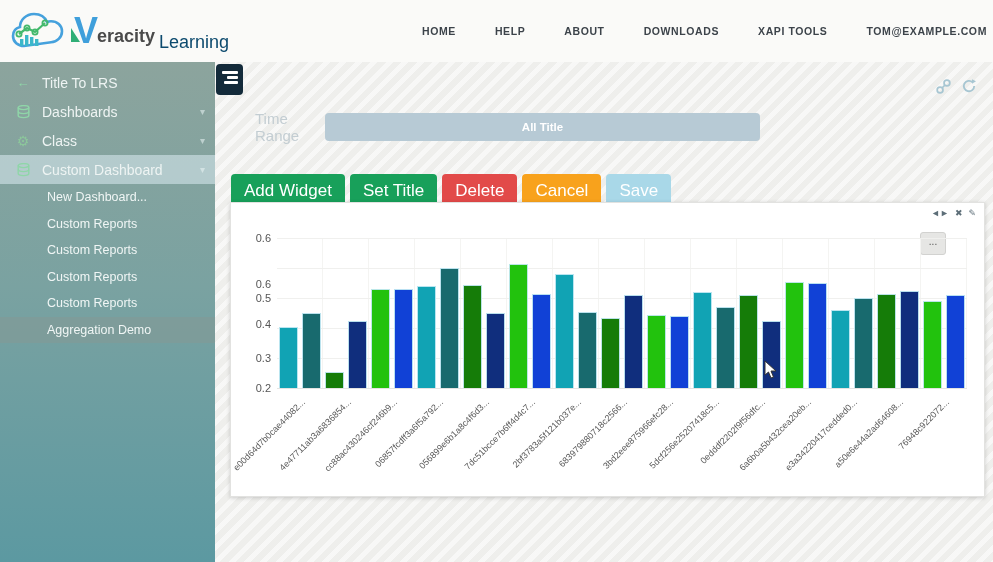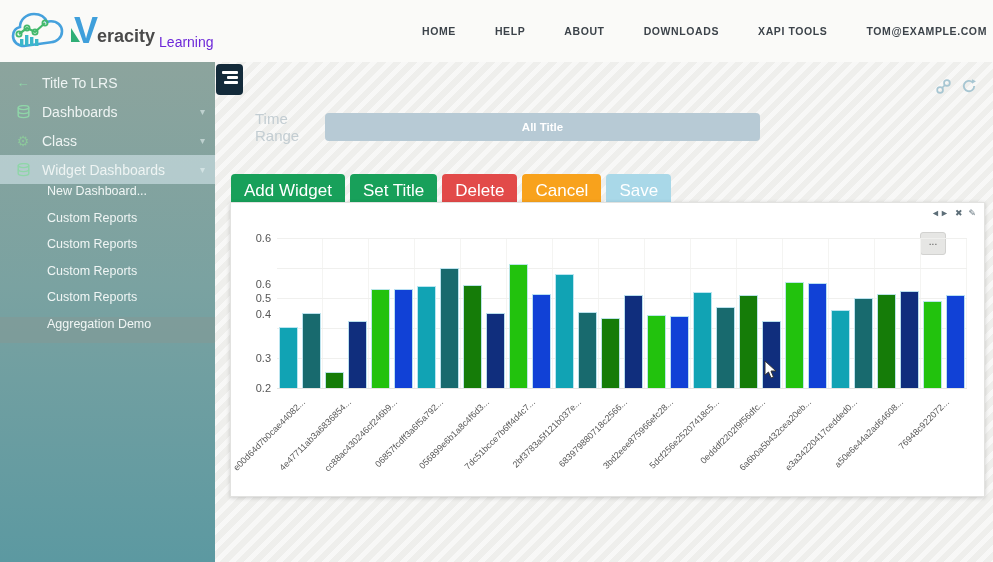--- a/index.html
+++ b/index.html
@@ -6,31 +6,31 @@
   html,body { width: 993px; height: 562px; }
   body { font-family: "Liberation Sans", sans-serif; position: relative; width: 993px; height: 562px; overflow: hidden; background: #f0f0ee; }
 
   
   .topbar { position: absolute; left:0; top:0; width:993px; height:62px; background:#fafaf8; display:flex; align-items:center; justify-content:space-between; z-index:5; }
   .logo { display:flex; align-items:center; padding-left:10px; }
   .logo svg { display:block; }
   .brand-v { font-size:36px; font-weight:bold; color:#3f9fdb; margin-left:2px; line-height:30px; position:relative; }
   .brand-v::before { content:""; position:absolute; left:-3px; bottom:4px; width:9px; height:14px; background:#2fae76; clip-path:polygon(0 0,100% 100%,0 100%); }
   .brand-1 { font-size:18px; font-weight:bold; color:#4a4a4a; margin-left:-1px; margin-top:10px; }
-  .brand-2 { font-size:14px; color:#6d28d9; margin-left:4px; margin-top:22px; }
+  .brand-2 { font-size:18px; color:#0c4a6e; margin-left:4px; margin-top:22px; }
   .topnav { display:flex; align-items:center; gap:39px; padding-right:6px; }
   .topnav span { font-size:10.5px; font-weight:bold; letter-spacing:.6px; color:#3c434a; cursor:pointer; }
 
   
   .sidebar { position:absolute; left:0; top:62px; width:215px; height:500px; background:linear-gradient(180deg,#8ca49d 0%,#7aa2a1 45%,#5c99a1 100%); z-index:4; }
   .side-item { display:flex; align-items:center; height:29px; padding:0 10px 0 12px; color:#eef4f3; font-size:14px; cursor:pointer; }
   .side-item .ico { width:22px; display:inline-flex; justify-content:center; margin-right:8px; color:#8fd6a8; font-size:13px; flex:none; }
   .side-item .chev { margin-left:auto; color:rgba(235,245,245,.55); font-size:10px; }
   .side-item.active { background:rgba(220,237,242,.55); }
-  .sub-item { height:26.5px; display:flex; padding-left:47px; color:#f0f6f5; font-size:12.5px; cursor:pointer; }
+  .sub-item { height:26.5px; display:flex; align-items:center; padding-left:47px; color:#f0f6f5; font-size:12.5px; cursor:pointer; }
   .sub-item.active { background:rgba(140,150,145,.38); }
   .collapse-btn { position:absolute; left:216px; top:64px; width:27px; height:31px; background:#132a3a; border-radius:4px; z-index:6; cursor:pointer; padding:7px 5px 0 5px; }
   .collapse-btn i { display:block; background:#fff; height:2.5px; margin:0 0 2.5px auto; border-radius:1px; }
   .collapse-btn i:nth-child(1){ width:16px; } .collapse-btn i:nth-child(2){ width:11px; } .collapse-btn i:nth-child(3){ width:14px; }
 
   
   .main { position:absolute; left:215px; top:62px; width:778px; height:500px;
           background:repeating-linear-gradient(135deg, rgba(255,255,255,.5) 0 5px, rgba(237,237,234,.5) 5px 11px), #f0f0ee; }
   .title-row { display:flex; align-items:center; padding:16px 16px 0 40px; }
   .page-title { font-size:15px; font-weight:bold; color:#a9c4cf; cursor:pointer; }
@@ -118,21 +118,21 @@
     <span class="chev">▾</span>
   </div>
   <div class="side-item active">
     <span class="ico">
       <svg width="13" height="14" viewBox="0 0 13 14">
           <ellipse cx="6.5" cy="2.6" rx="5.3" ry="2" fill="none" stroke="#8fd6a8" stroke-width="1.4"></ellipse>
           <path d="M1.2 2.6 v4 c0 1.1 2.4 2 5.3 2 s5.3 -.9 5.3 -2 v-4" fill="none" stroke="#8fd6a8" stroke-width="1.4"></path>
           <path d="M1.2 6.6 v4 c0 1.1 2.4 2 5.3 2 s5.3 -.9 5.3 -2 v-4" fill="none" stroke="#8fd6a8" stroke-width="1.4"></path>
         </svg>
     </span>
-    <span>Widget Dashboards</span>
+    <span>Custom Dashboard</span>
     <span class="chev">▾</span>
   </div>
   <div class="sub-item">
       <span>New Dashboard...</span>
     </div>
   <div class="sub-item">
       <span>Custom Reports</span>
     </div>
   <div class="sub-item">
       <span>Custom Reports</span>
@@ -188,21 +188,21 @@
     <span>◄►</span>
     <span>✖</span>
     <span>✎</span>
   </div>
   <div class="menu-btn">...</div>
 
   <div class="chart">
     <div class="ycol" id="ylabels">
         <span style="top: 150px;">0.2</span>
         <span style="top: 120px;">0.3</span>
-        <span style="top: 76px;">0.4</span>
+        <span style="top: 86px;">0.4</span>
         <span style="top: 60px;">0.5</span>
         <span style="top: 30px; margin-top: 16px;">0.6</span>
         <span style="top: 0px;">0.6</span>
       </div>
     <div class="plot" id="plot">
       <div id="grid">
           <div class="gridline base" style="top: 150px;"></div>
           <div class="gridline" style="top: 120px;"></div>
           <div class="gridline" style="top: 90px;"></div>
           <div class="gridline" style="top: 60px;"></div>

